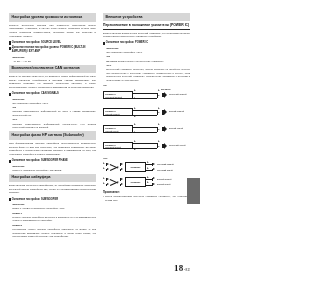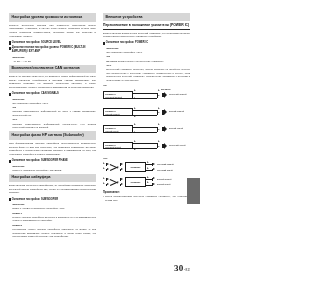--- a/index.html
+++ b/index.html
@@ -338,16 +338,16 @@
     <div class="note-ttl">Примечание:</div>
     <div class="note-row">
       <div class="note-dot">•</div>
       <div class="note-txt">Перед использованием внешнего усилителя убедитесь, что установлен режим OFF.</div>
     </div>
   </div>
 
   <div class="edge-tab"></div>
 
   <div class="pageno">
-    <span>30</span><small>-RU</small>
+    <span>18</span><small>-RU</small>
   </div>
 
 </div>
 
 </body></html>

